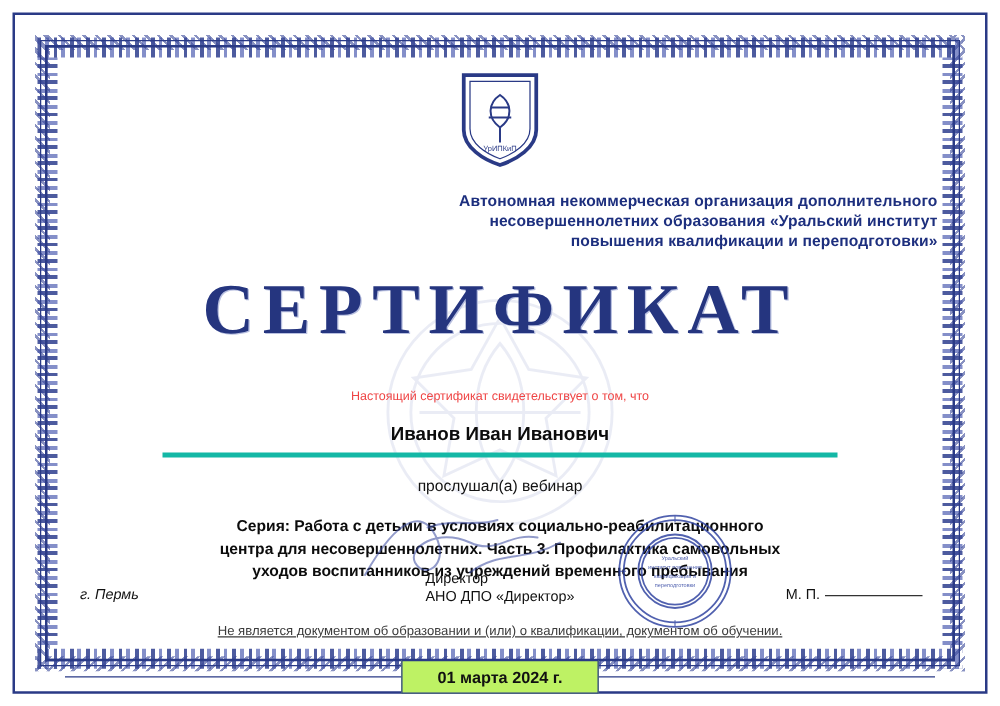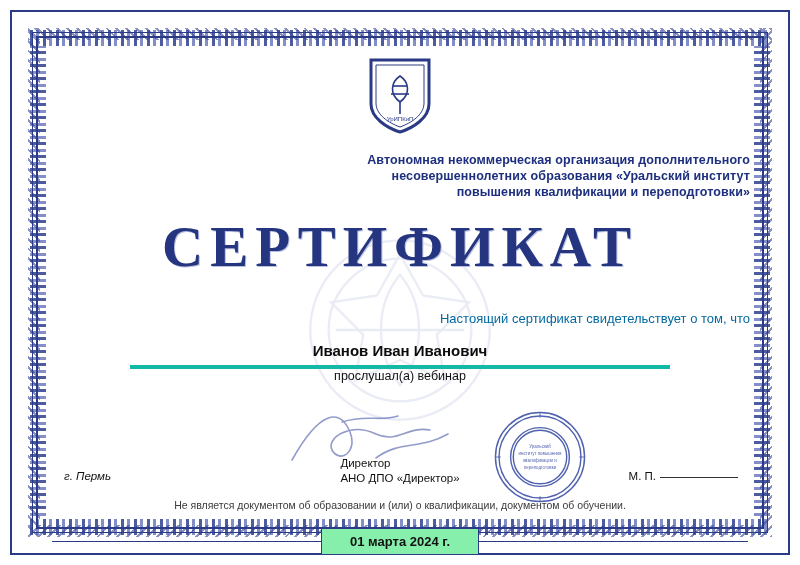--- a/index.html
+++ b/index.html
@@ -120,39 +120,38 @@
     font-size: 57px;
     font-weight: bold;
     letter-spacing: 7px;
     line-height: 1;
     font-family: "Liberation Serif", serif;
     text-shadow: 1px 1px 0 #b9c0e0;
   }
 
   .subtitle {
     margin-top: 36px;
-    color: #0369a1;
-    font-size: 13px;
-    text-align: right;
+    color: #ef4444;
+    font-size: 10px;
   }
 
   .name-row {
     margin: 16px auto 0 auto;
     width: 540px;
     border-bottom: 4px solid #14b8a6;
     padding-bottom: 5px;
   }
   .name-row .name {
     color: #0c0c0c;
     font-size: 15px;
     font-weight: bold;
   }
 
   .listened {
-    margin-top: 0;
+    margin-top: 16px;
     color: #121212;
     font-size: 12.5px;
   }
 
   .course {
     margin: 16px auto 0 auto;
     width: 500px;
     color: #0c0c0c;
     font-size: 12.5px;
     font-weight: bold;
@@ -200,31 +199,32 @@
   }
 
   .disclaimer {
     position: absolute;
     left: 0; right: 0;
     top: 499px;
     text-align: center;
     font-size: 10.5px;
     color: #3b3b3b;
     z-index: 3;
+    text-decoration: underline;
   }
 
   .date-box {
     position: absolute;
     left: 50%;
     transform: translateX(-50%);
     top: 528px;
     z-index: 3;
     padding: 5px 28px;
     border: 1px solid #2a3a86;
-    background: #86efac;
+    background: #bef264;
     font-size: 13px;
     font-weight: bold;
     color: #111;
   }
   .date-rule-left, .date-rule-right {
     position: absolute;
     top: 541px;
     height: 1px;
     background: #2a3a86;
     z-index: 2;
@@ -298,20 +298,25 @@
     <div class="title">СЕРТИФИКАТ</div>
 
     <div class="subtitle">Настоящий сертификат свидетельствует о том, что</div>
 
     <div class="name-row">
       <span class="name">Иванов Иван Иванович</span>
     </div>
 
     <div class="listened">прослушал(а) вебинар</div>
 
+    <div class="course">
+      <div>Серия: Работа с детьми в условиях социально-реабилитационного</div>
+      <div>центра для несовершеннолетних. Часть 3. Профилактика самовольных</div>
+      <div>уходов воспитанников из учреждений временного пребывания</div>
+    </div>
   </div>
 
   <svg class="signature-scribble" viewBox="0 0 210 80">
     <g fill="none" stroke="#3a4aa0" stroke-width="1.6" stroke-linecap="round">
       <path d="M12 60 C 40 10, 60 8, 70 32 C 78 52, 60 64, 52 50 C 46 38, 70 22, 96 34 C 118 44, 126 26, 150 30"></path>
       <path d="M96 58 C 120 40, 140 50, 168 34"></path>
       <path d="M62 22 C 86 14, 100 22, 118 16"></path>
     </g>
   </svg>
 

